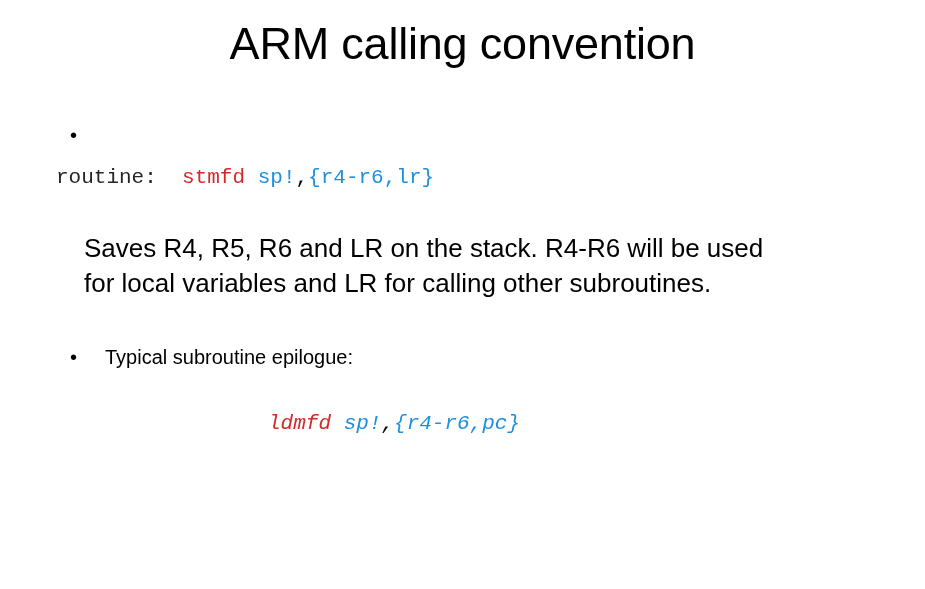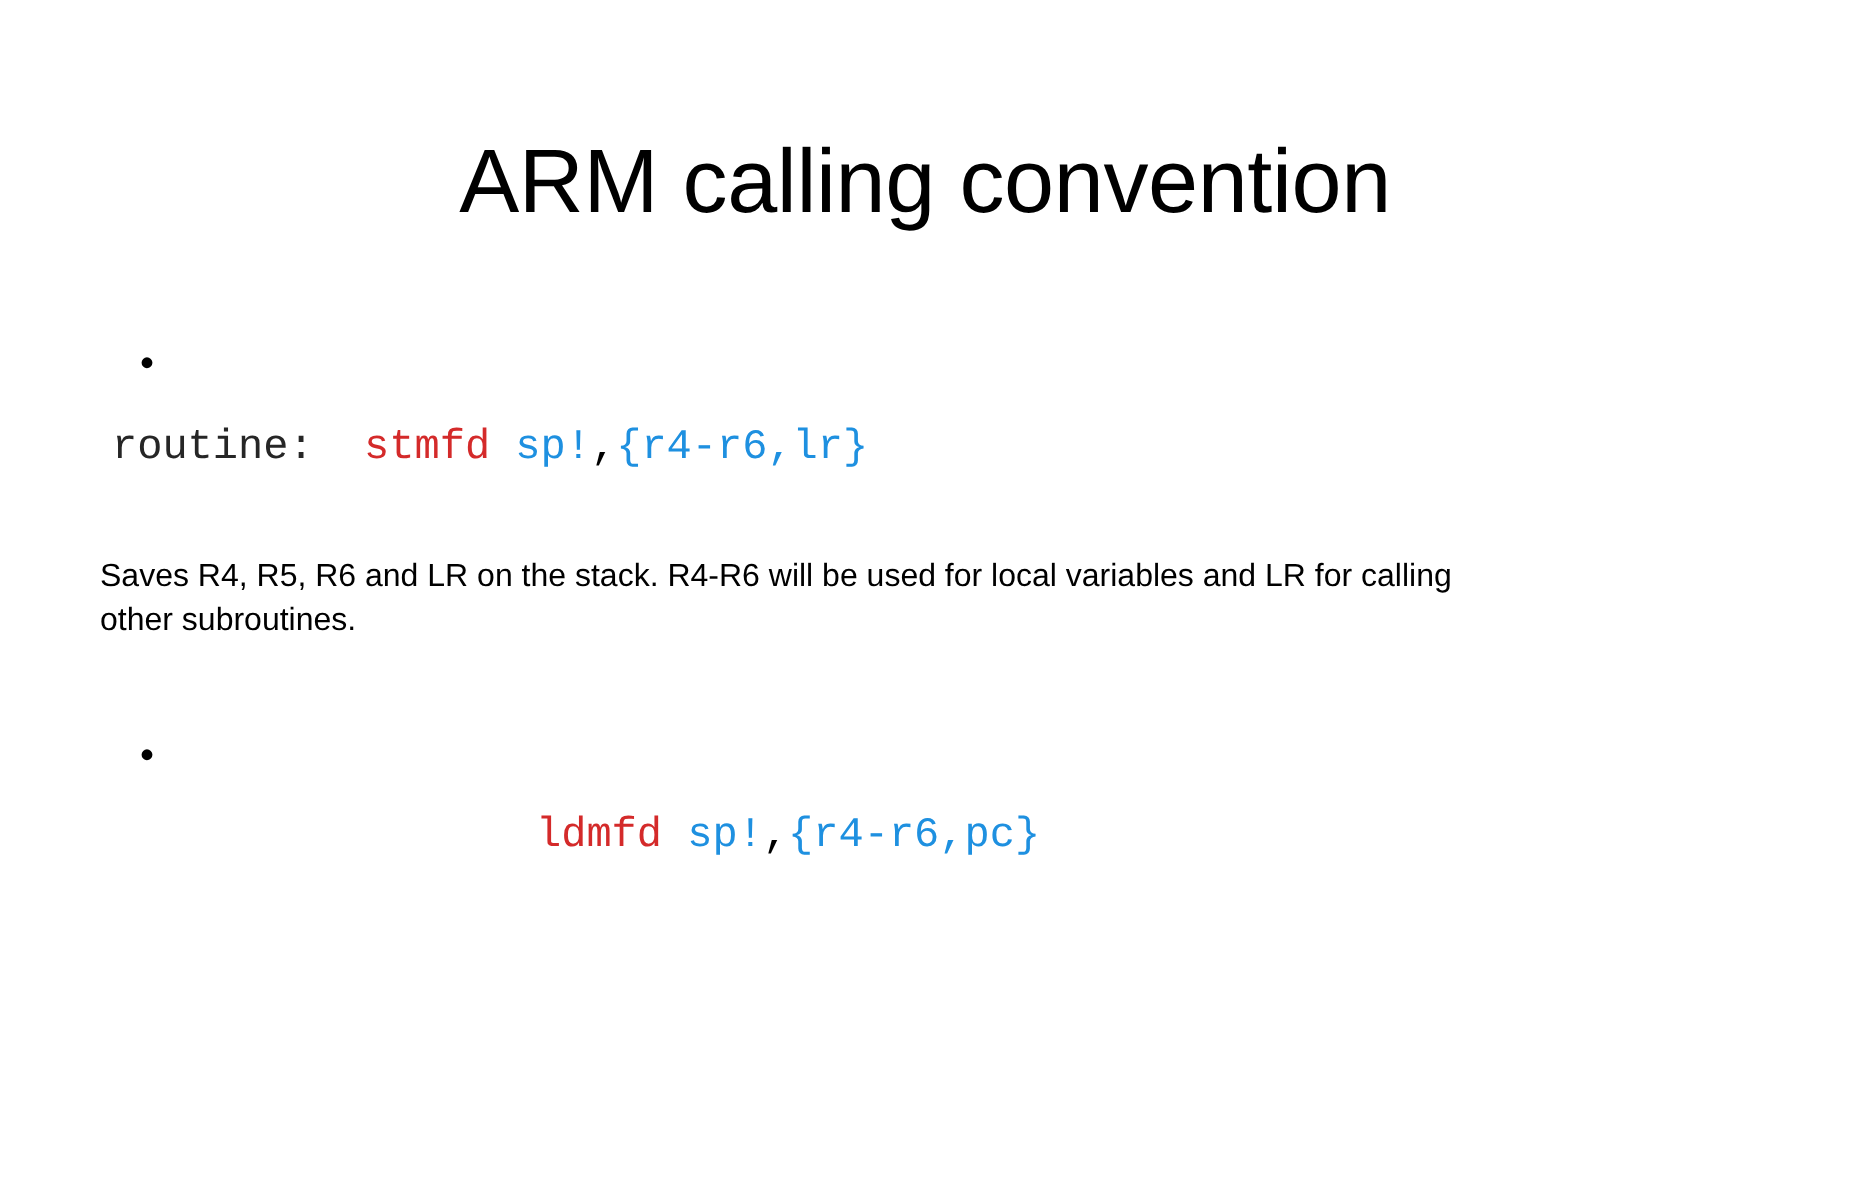--- a/index.html
+++ b/index.html
@@ -14,21 +14,20 @@
     color: #000000;
     overflow: hidden;
     position: relative;
   }
 
   .slide {
     position: relative;
     width: 925px;
     height: 505px;
     box-sizing: border-box;
-    margin-top: 47px;
   }
 
   
   .slide-title {
     position: absolute;
     top: 18px;
     left: 0;
     width: 925px;
     text-align: center;
     font-size: 45px;
@@ -73,33 +72,33 @@
 
   
   .code-line {
     font-family: "Liberation Mono", "DejaVu Sans Mono", monospace;
     font-size: 21px;
     line-height: 1.30;
     white-space: pre;
     color: #1a1a1a;
   }
   .code-indent-1 { padding-left: 56px; }
-  .code-indent-2 { padding-left: 268px; }
+  .code-indent-2 { padding-left: 268px; font-style: italic; }
 
   .tok-label { color: #262626; }
   .tok-op    { color: #D42A2A; }
   .tok-reg   { color: #1E90E0; }
   .tok-punct { color: #000000; }
 
   
   .para {
-    padding-left: 50px;
+    padding-left: 84px;
     padding-right: 100px;
     max-width: 700px;
-    font-size: 16px;
+    font-size: 26px;
     line-height: 1.33;
     color: #000000;
   }
 
   
   .sp-code-top   { height: 42px; }
   .sp-code-bot   { height: 40px; }
   .sp-block-gap  { height: 44px; }
   .sp-code2-top  { height: 40px; }
   .sp-code2-bot  { height: 40px; }
@@ -127,20 +126,21 @@
 
       <div class="para">Saves R4, R5, R6 and LR on the stack. R4-R6 will be used for local variables and LR for calling other subroutines.</div>
     </div>
 
     <div class="sp-block-gap"></div>
 
     <div class="block">
 
       <div class="bullet-row">
         <span class="bullet-mark">•</span>
+        <span class="bullet-text">Typical subroutine epilogue:</span>
       </div>
 
       <div class="sp-code2-top"></div>
 
       <div class="code-line code-indent-2"><span class="tok-op">ldmfd</span><span class="tok-punct"> </span><span class="tok-reg">sp!</span><span class="tok-punct">,</span><span class="tok-reg">{r4-r6,pc}</span></div>
 
       <div class="sp-code2-bot"></div>
 
     </div>
 

